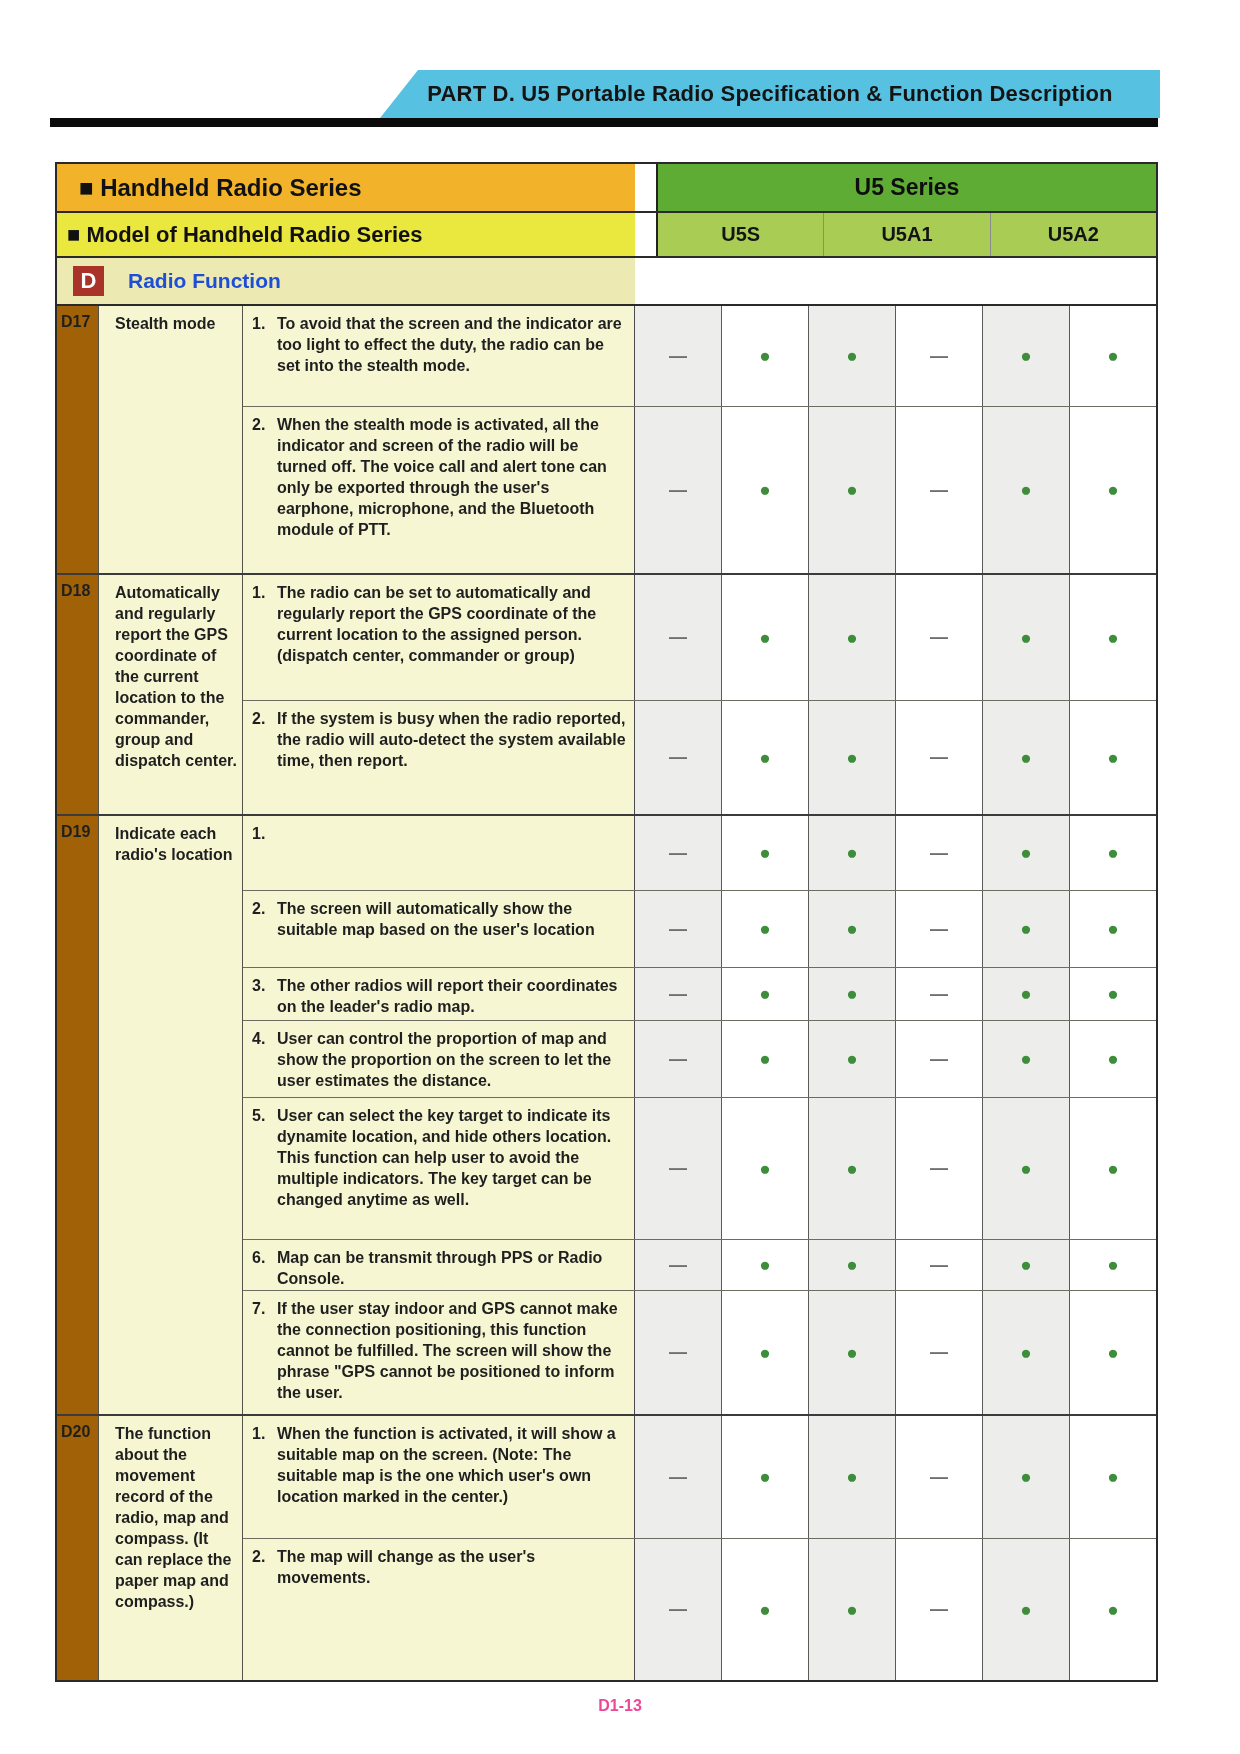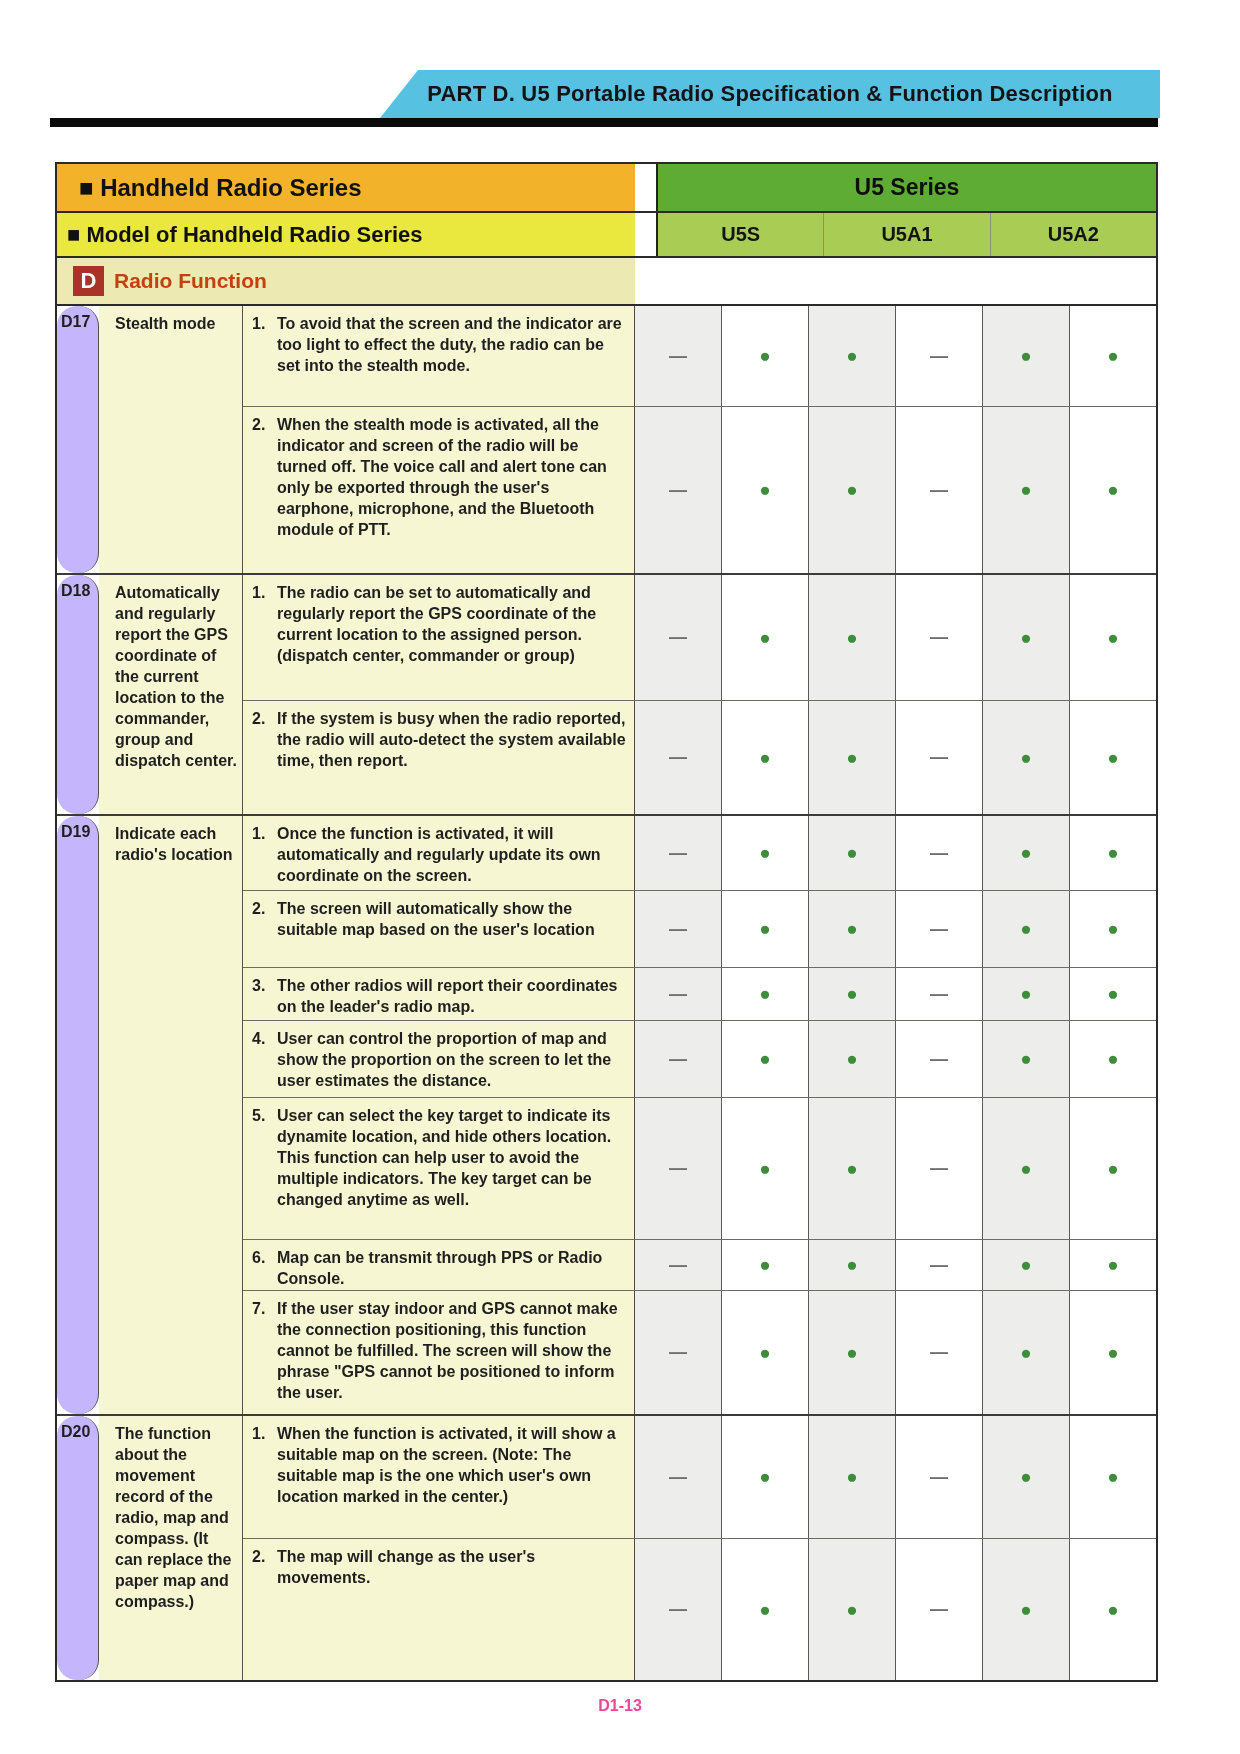--- a/index.html
+++ b/index.html
@@ -33,27 +33,27 @@
   .models-wrap { flex:1; display:flex; border-left:2px solid #222; }
   .model-cell { flex:1; background:#A9CC55; display:flex; align-items:center; justify-content:center;
     font-size:20px; font-weight:600; color:#141414; border-left:1px solid #8a8a8a; }
   .model-cell:first-child { border-left:none; }
 
   .drow-left { width:578px; background:#EDE9B2; display:flex; align-items:center; padding-left:16px; }
   .drow-right { flex:1; background:#ffffff; }
   .dbox { width:31px; height:30px; background:#A93329; display:flex; align-items:center;
     justify-content:center; margin-right:10px; }
   .dbox span { color:#fff; font-size:22px; font-weight:700; }
-  .dtitle { font-size:21px; font-weight:600; color:#c2410c; }
+  .dtitle { font-size:21px; font-weight:600; color:#1d4ed8;margin-left:14px; }
 
   
   .group { display:flex; width:100%; border-bottom:2px solid #3b3b3b; }
   .group:last-child { border-bottom:none; }
-  .num-col { width:42px; background:#c4b5fd; border-right:1px solid #55524a;
-    padding:7px 1px 0 4px; font-size:16px; font-weight:700; overflow:hidden;border-radius:20px; }
+  .num-col { width:42px; background:#a16207; border-right:1px solid #55524a;
+    padding:7px 1px 0 4px; font-size:16px; font-weight:700; overflow:hidden; }
   .func-col { width:144px; background:#F7F6D3; border-right:1px solid #55524a;
     padding:7px 4px 0 16px; font-size:16px; font-weight:600; line-height:21px; overflow:hidden; }
   .items { flex:1; display:flex; flex-direction:column; }
   .item { display:flex; border-bottom:1px solid #6e6b61; }
   .item:last-child { border-bottom:none; }
   .desc { width:392px; background:#F7F6D3; border-right:1px solid #4a4a4a;
     padding:7px 8px 0 9px; font-size:16px; font-weight:600; line-height:21px;
     display:flex; overflow:hidden; }
   .desc .n { width:25px; flex:none; }
   .desc .t { flex:1; }
@@ -175,21 +175,20 @@
       </div>
     </div>
 
     <div class="group">
       <div class="num-col">D19</div>
       <div class="func-col">Indicate each radio's location</div>
       <div class="items">
         <div class="item" style="height:75px">
           <div class="desc">
             <span class="n">1.</span>
-            <span class="t">Once the function is activated, it will automatically and regularly update its own coordinate on the screen.</span>
           </div>
           <div class="vals">
             <div class="val v-dash">—</div>
             <div class="val v-dot">●</div>
             <div class="val v-dot">●</div>
             <div class="val v-dash">—</div>
             <div class="val v-dot">●</div>
             <div class="val v-dot">●</div>
           </div>
         </div>

